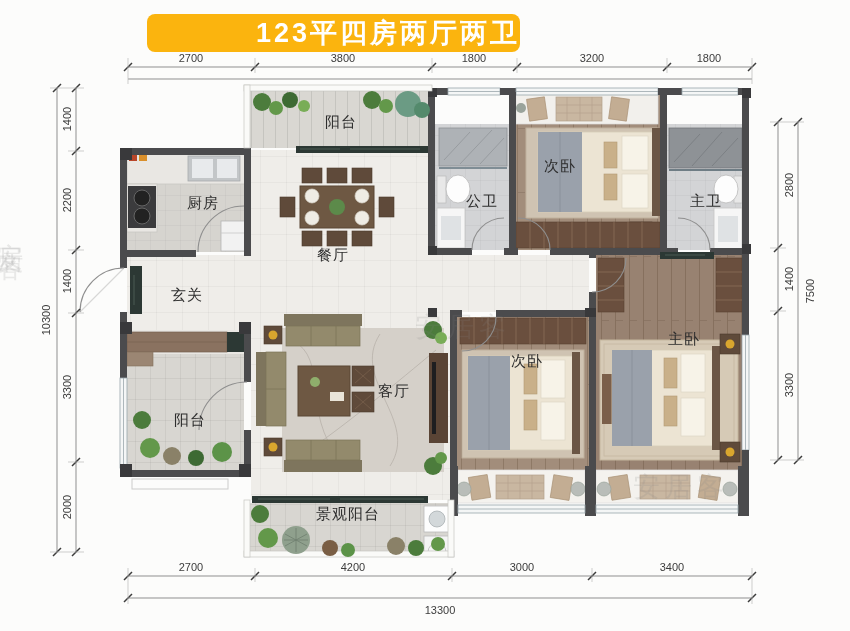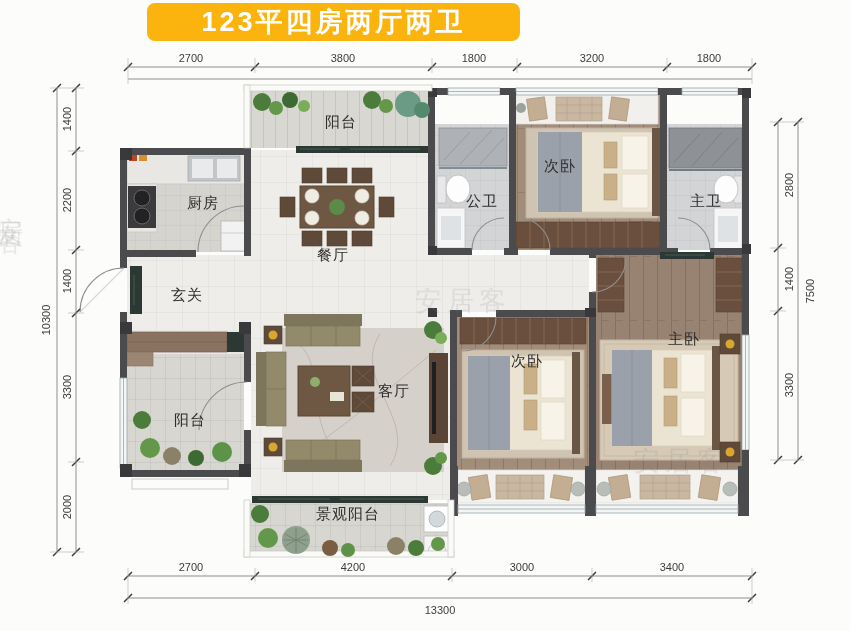--- a/index.html
+++ b/index.html
@@ -1,22 +1,22 @@
 <!DOCTYPE html>
 <html><head>
 <meta charset="utf-8">
 <style>
   html,body{margin:0;padding:0;background:#fff;}
   #stage{position:relative;width:850px;height:631px;background:#fcfcfb;overflow:hidden;
          font-family:"Liberation Sans","DejaVu Sans",sans-serif;}
-  #title-banner{position:absolute;left:147px;top:3px;width:373px;height:38px;
+  #title-banner{position:absolute;left:147px;top:14px;width:373px;height:38px;
     background:#FBB40E;border-radius:8px;color:#fff;font-size:27px;font-weight:bold;
-    letter-spacing:3px;text-align:center;line-height:39px;}
+    letter-spacing:3px;text-align:right;line-height:39px;}
   .wm{position:absolute;color:rgba(130,130,130,0.16);font-size:27px;font-weight:normal;
-      letter-spacing:5px;pointer-events:none;white-space:nowrap;}
+      letter-spacing:5px;pointer-events:none;white-space:nowrap;margin-top:26px;}
   .wm.vert{writing-mode:vertical-rl;}
   svg{position:absolute;left:0;top:0;}
   svg text{font-family:"Liberation Sans","DejaVu Sans",sans-serif;}
   .dimtxt{font-size:11px;fill:#3c3c3c;}
   .roomtxt{font-size:15px;fill:#2d2d2d;letter-spacing:1px;}
   .dimline{stroke:#8f8f8f;stroke-width:1;fill:none;}
   .hash{stroke:#3c3c3c;stroke-width:1.5;fill:none;}
   .wall{fill:#4b4b4d;}
   .col{fill:#39393b;}
   .winband{fill:#f4f6f6;stroke:#9aa7ac;stroke-width:0.8;}

